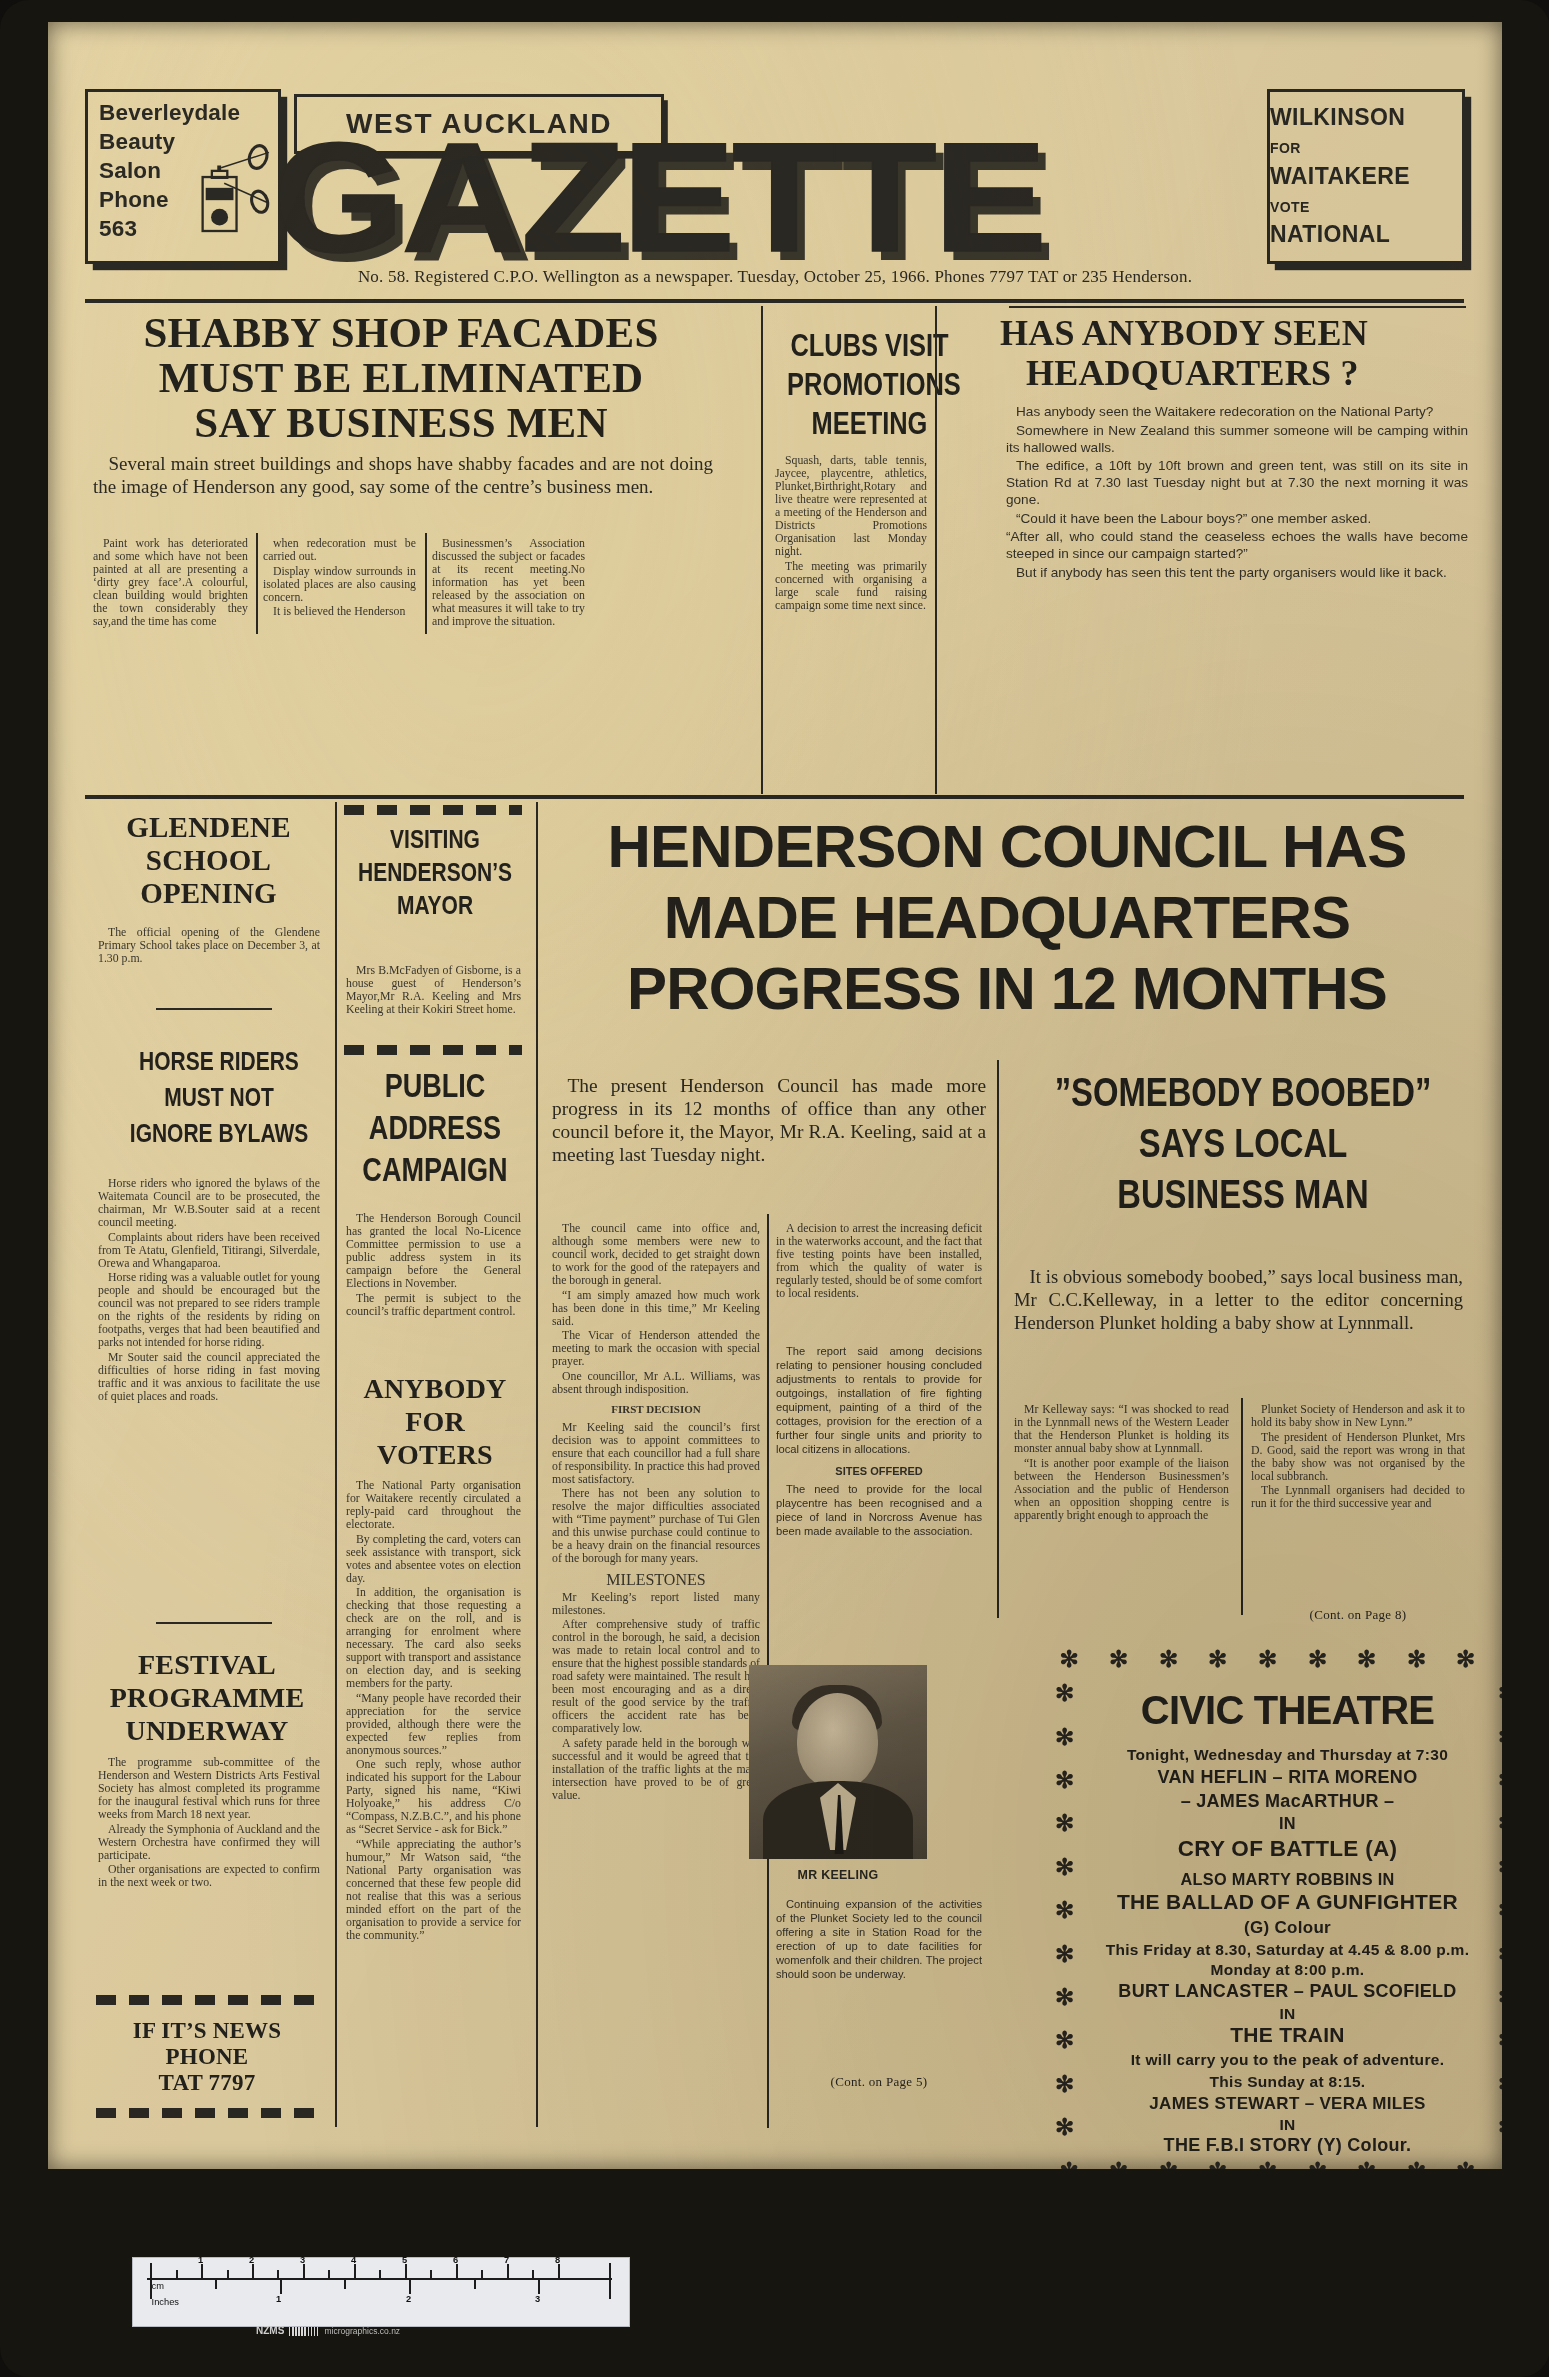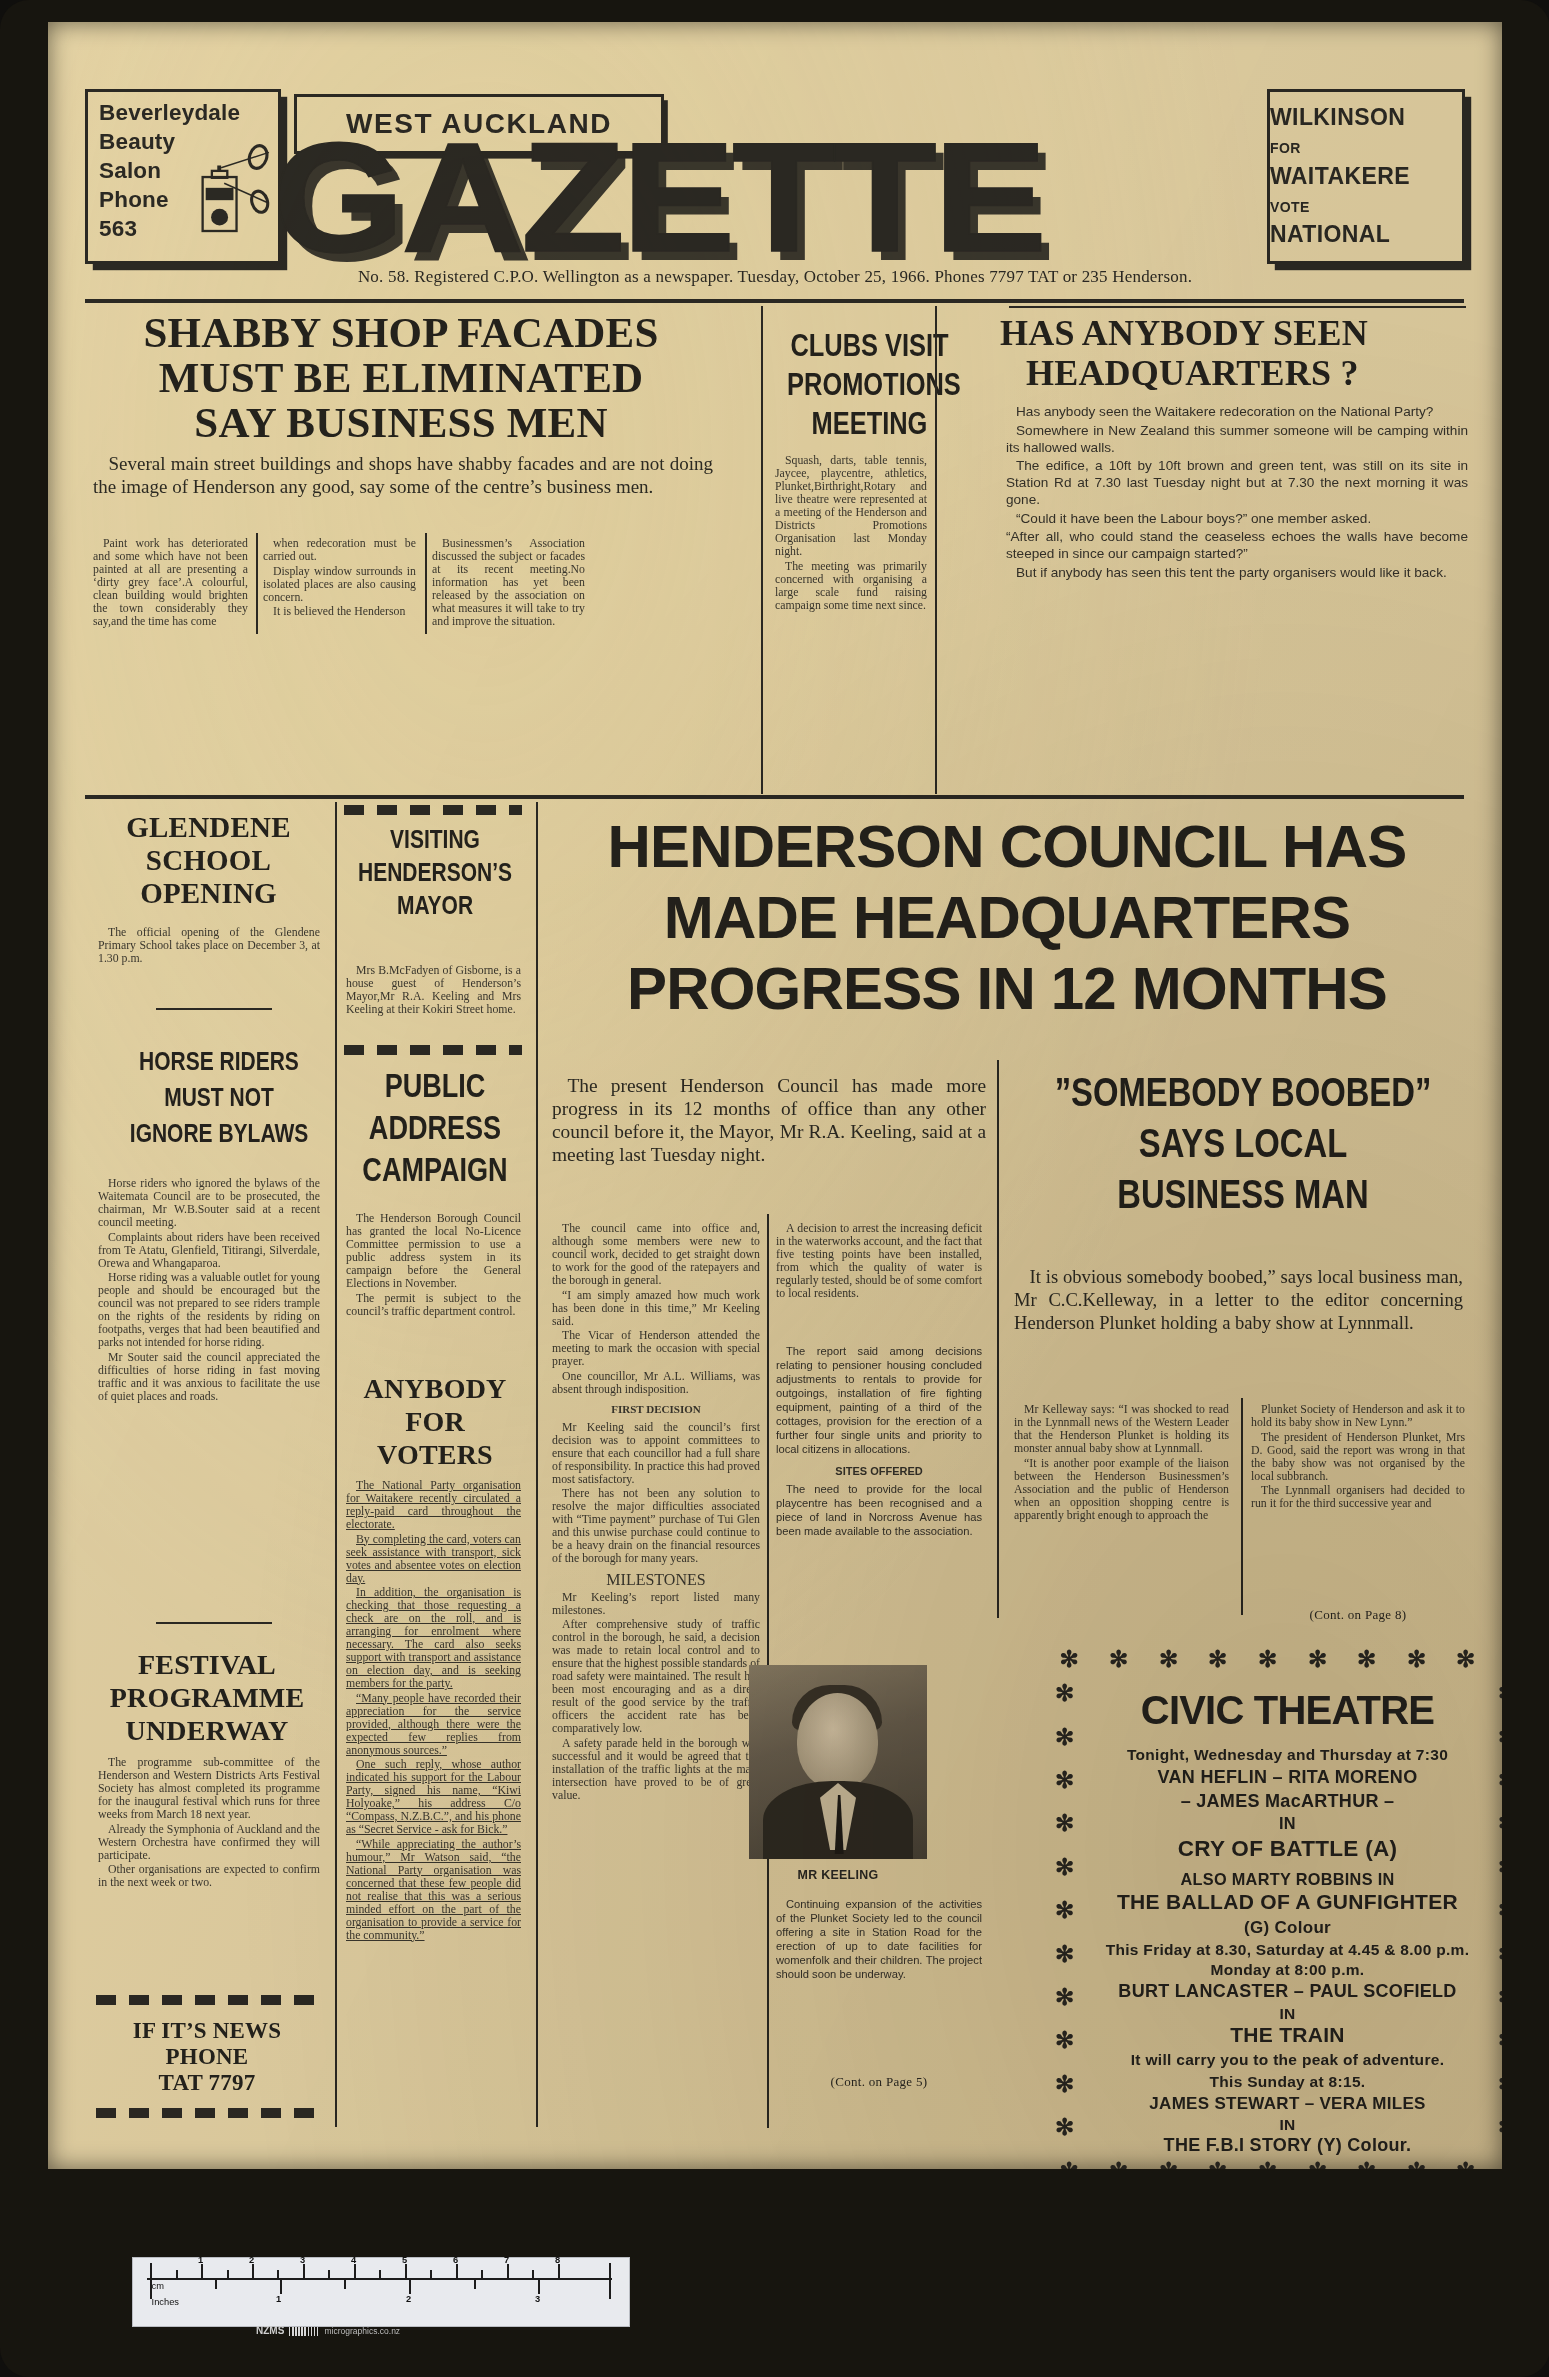--- a/index.html
+++ b/index.html
@@ -338,21 +338,21 @@
     <div class="body-serif" style="position:absolute;left:298px;top:1190px;width:175px;">
       <p>The Henderson Borough Council has granted the local No-Licence Committee permission to use a public address system in its campaign before the General Elections in November.</p>
       <p>The permit is subject to the council’s traffic department control.</p>
     </div>
 
     <div class="serif-head" style="position:absolute;left:290px;top:1350px;width:194px;font-size:28px;line-height:33px;">
       <div>ANYBODY</div>
       <div>FOR</div>
       <div>VOTERS</div>
     </div>
-    <div class="body-serif" style="position:absolute;left:298px;top:1457px;width:175px;text-decoration:underline;">
+    <div class="body-serif" style="position:absolute;left:298px;top:1457px;width:175px;">
       <p>The National Party organisation for Waitakere recently circulated a reply-paid card throughout the electorate.</p>
       <p>By completing the card, voters can seek assistance with transport, sick votes and absentee votes on election day.</p>
       <p>In addition, the organisation is checking that those requesting a check are on the roll, and is arranging for enrolment where necessary. The card also seeks support with transport and assistance on election day, and is seeking members for the party.</p>
       <p>“Many people have recorded their appreciation for the service provided, although there were the expected few replies from anonymous sources.”</p>
       <p>One such reply, whose author indicated his support for the Labour Party, signed his name, “Kiwi Holyoake,” his address C/o “Compass, N.Z.B.C.”, and his phone as “Secret Service - ask for Bick.”</p>
       <p>“While appreciating the author’s humour,” Mr Watson said, “the National Party organisation was concerned that these few people did not realise that this was a serious minded effort on the part of the organisation to provide a service for the community.”</p>
     </div>
 
     <div class="rule vr" style="left:488px;top:780px;height:1325px;"></div>
 

